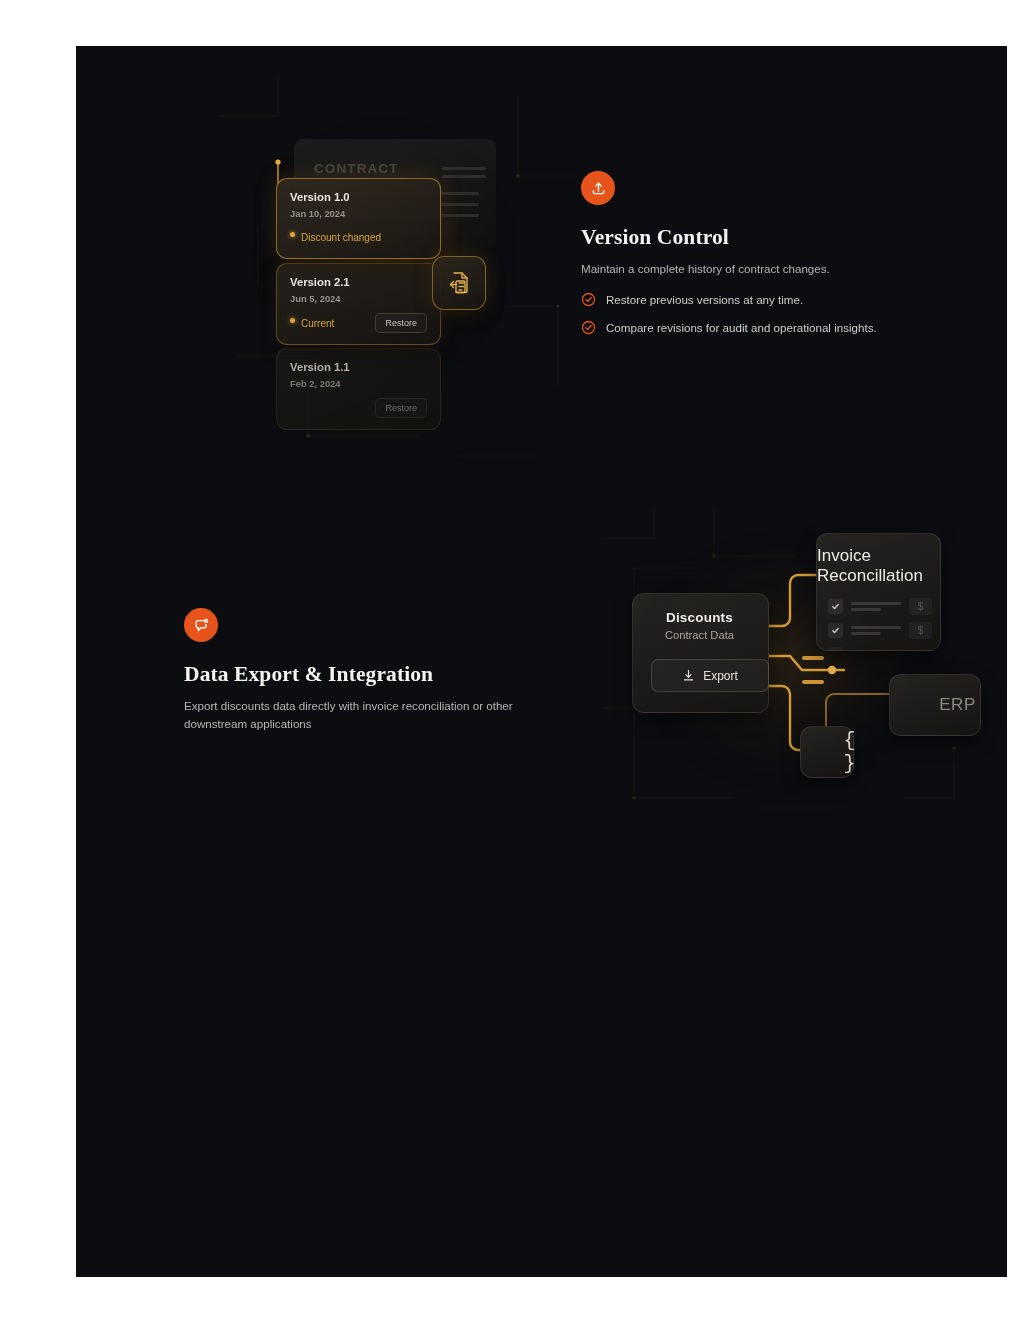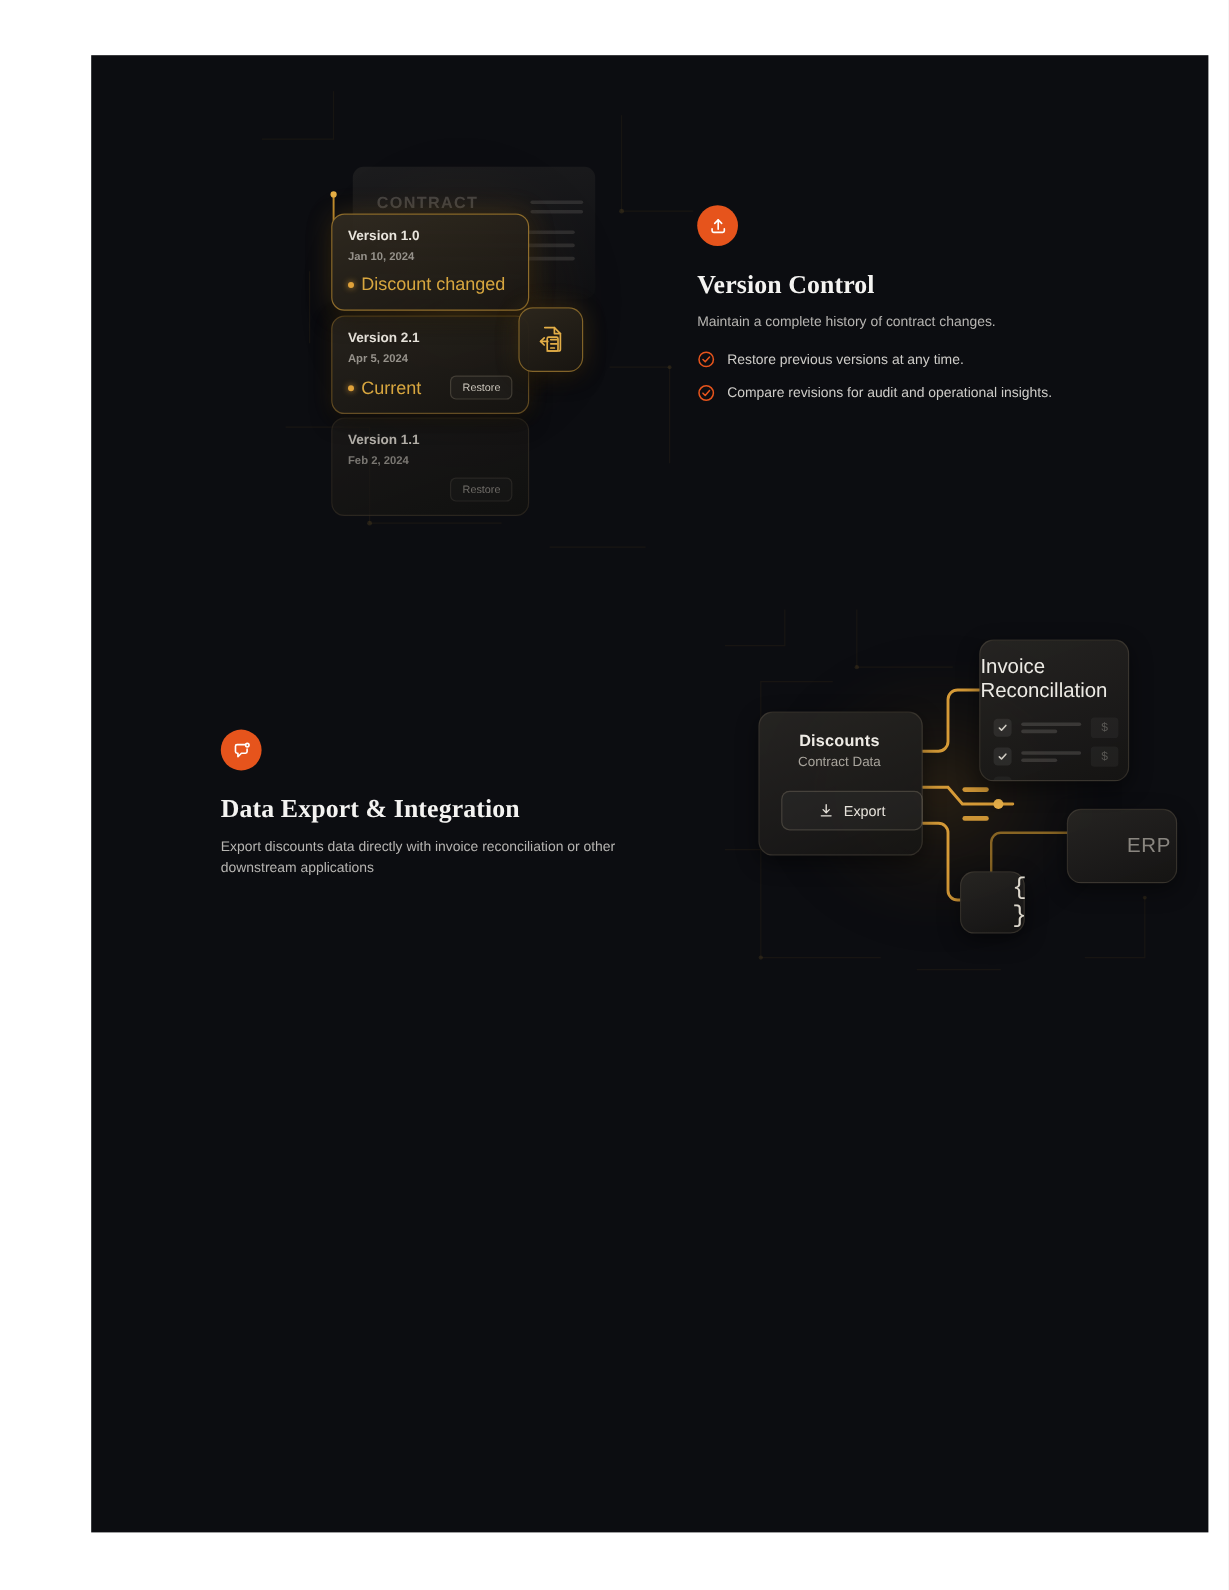--- a/index.html
+++ b/index.html
@@ -150,23 +150,22 @@
     font-weight: bold;
   }
   .ver-card .v-foot {
     display: flex;
     align-items: center;
     justify-content: space-between;
     min-height: 19px;
   }
   .v-status {
     display: flex;
-    align-items: center;
     gap: 6px;
-    font-size: 15px;
+    font-size: 10px;
   }
   .v-dot {
     width: 5px; height: 5px; border-radius: 50%;
     background: #e0a23a;
     box-shadow: 0 0 5px rgba(224,162,58,.85);
   }
   .v-restore {
     font-size: 9px;
     padding: 4px 9px;
     border-radius: 5px;
@@ -417,21 +416,21 @@
         <div class="v-foot">
           <div class="v-status">
             <span class="v-dot"></span>
             <span>Discount changed</span>
           </div>
         </div>
       </div>
 
       <div class="ver-card" id="ver-2">
         <div class="v-name">Version 2.1</div>
-        <div class="v-date">Apr 5, 2024</div>
+        <div class="v-date">Jun 5, 2024</div>
         <div class="v-foot">
           <div class="v-status">
             <span class="v-dot"></span>
             <span>Current</span>
           </div>
           <div class="v-restore">Restore</div>
         </div>
       </div>
 
       <div class="ver-card" id="ver-3">

